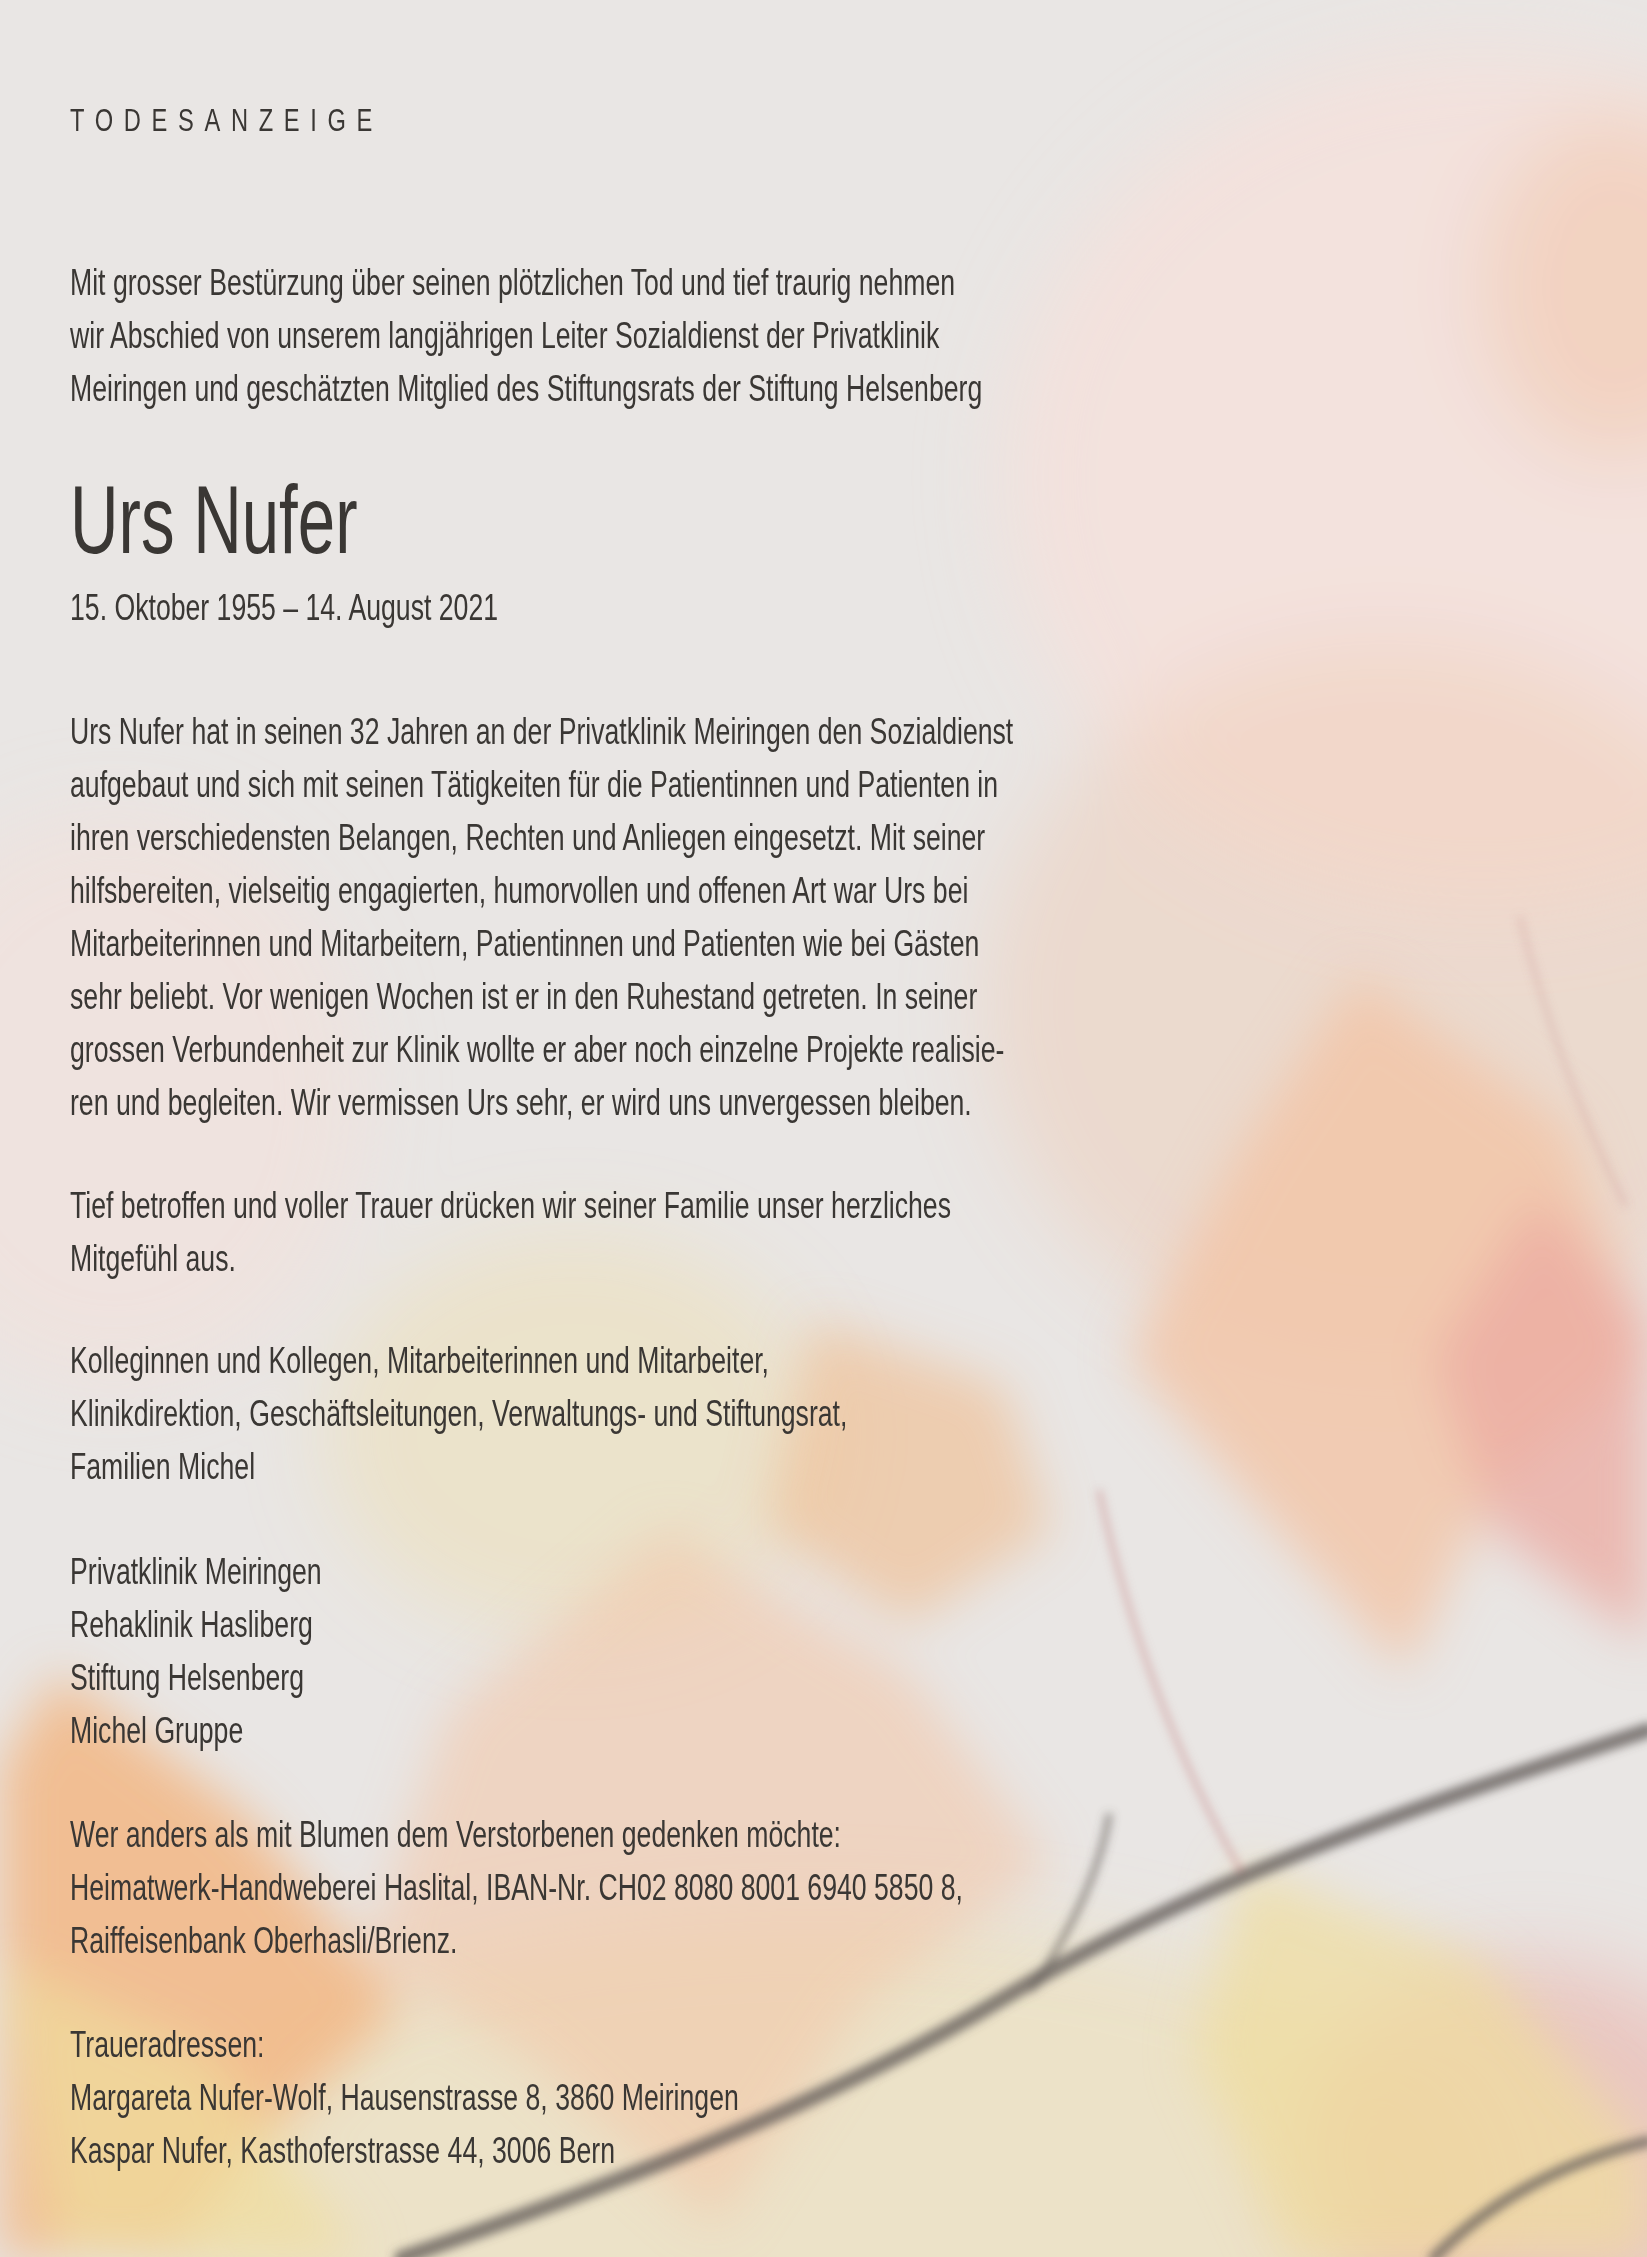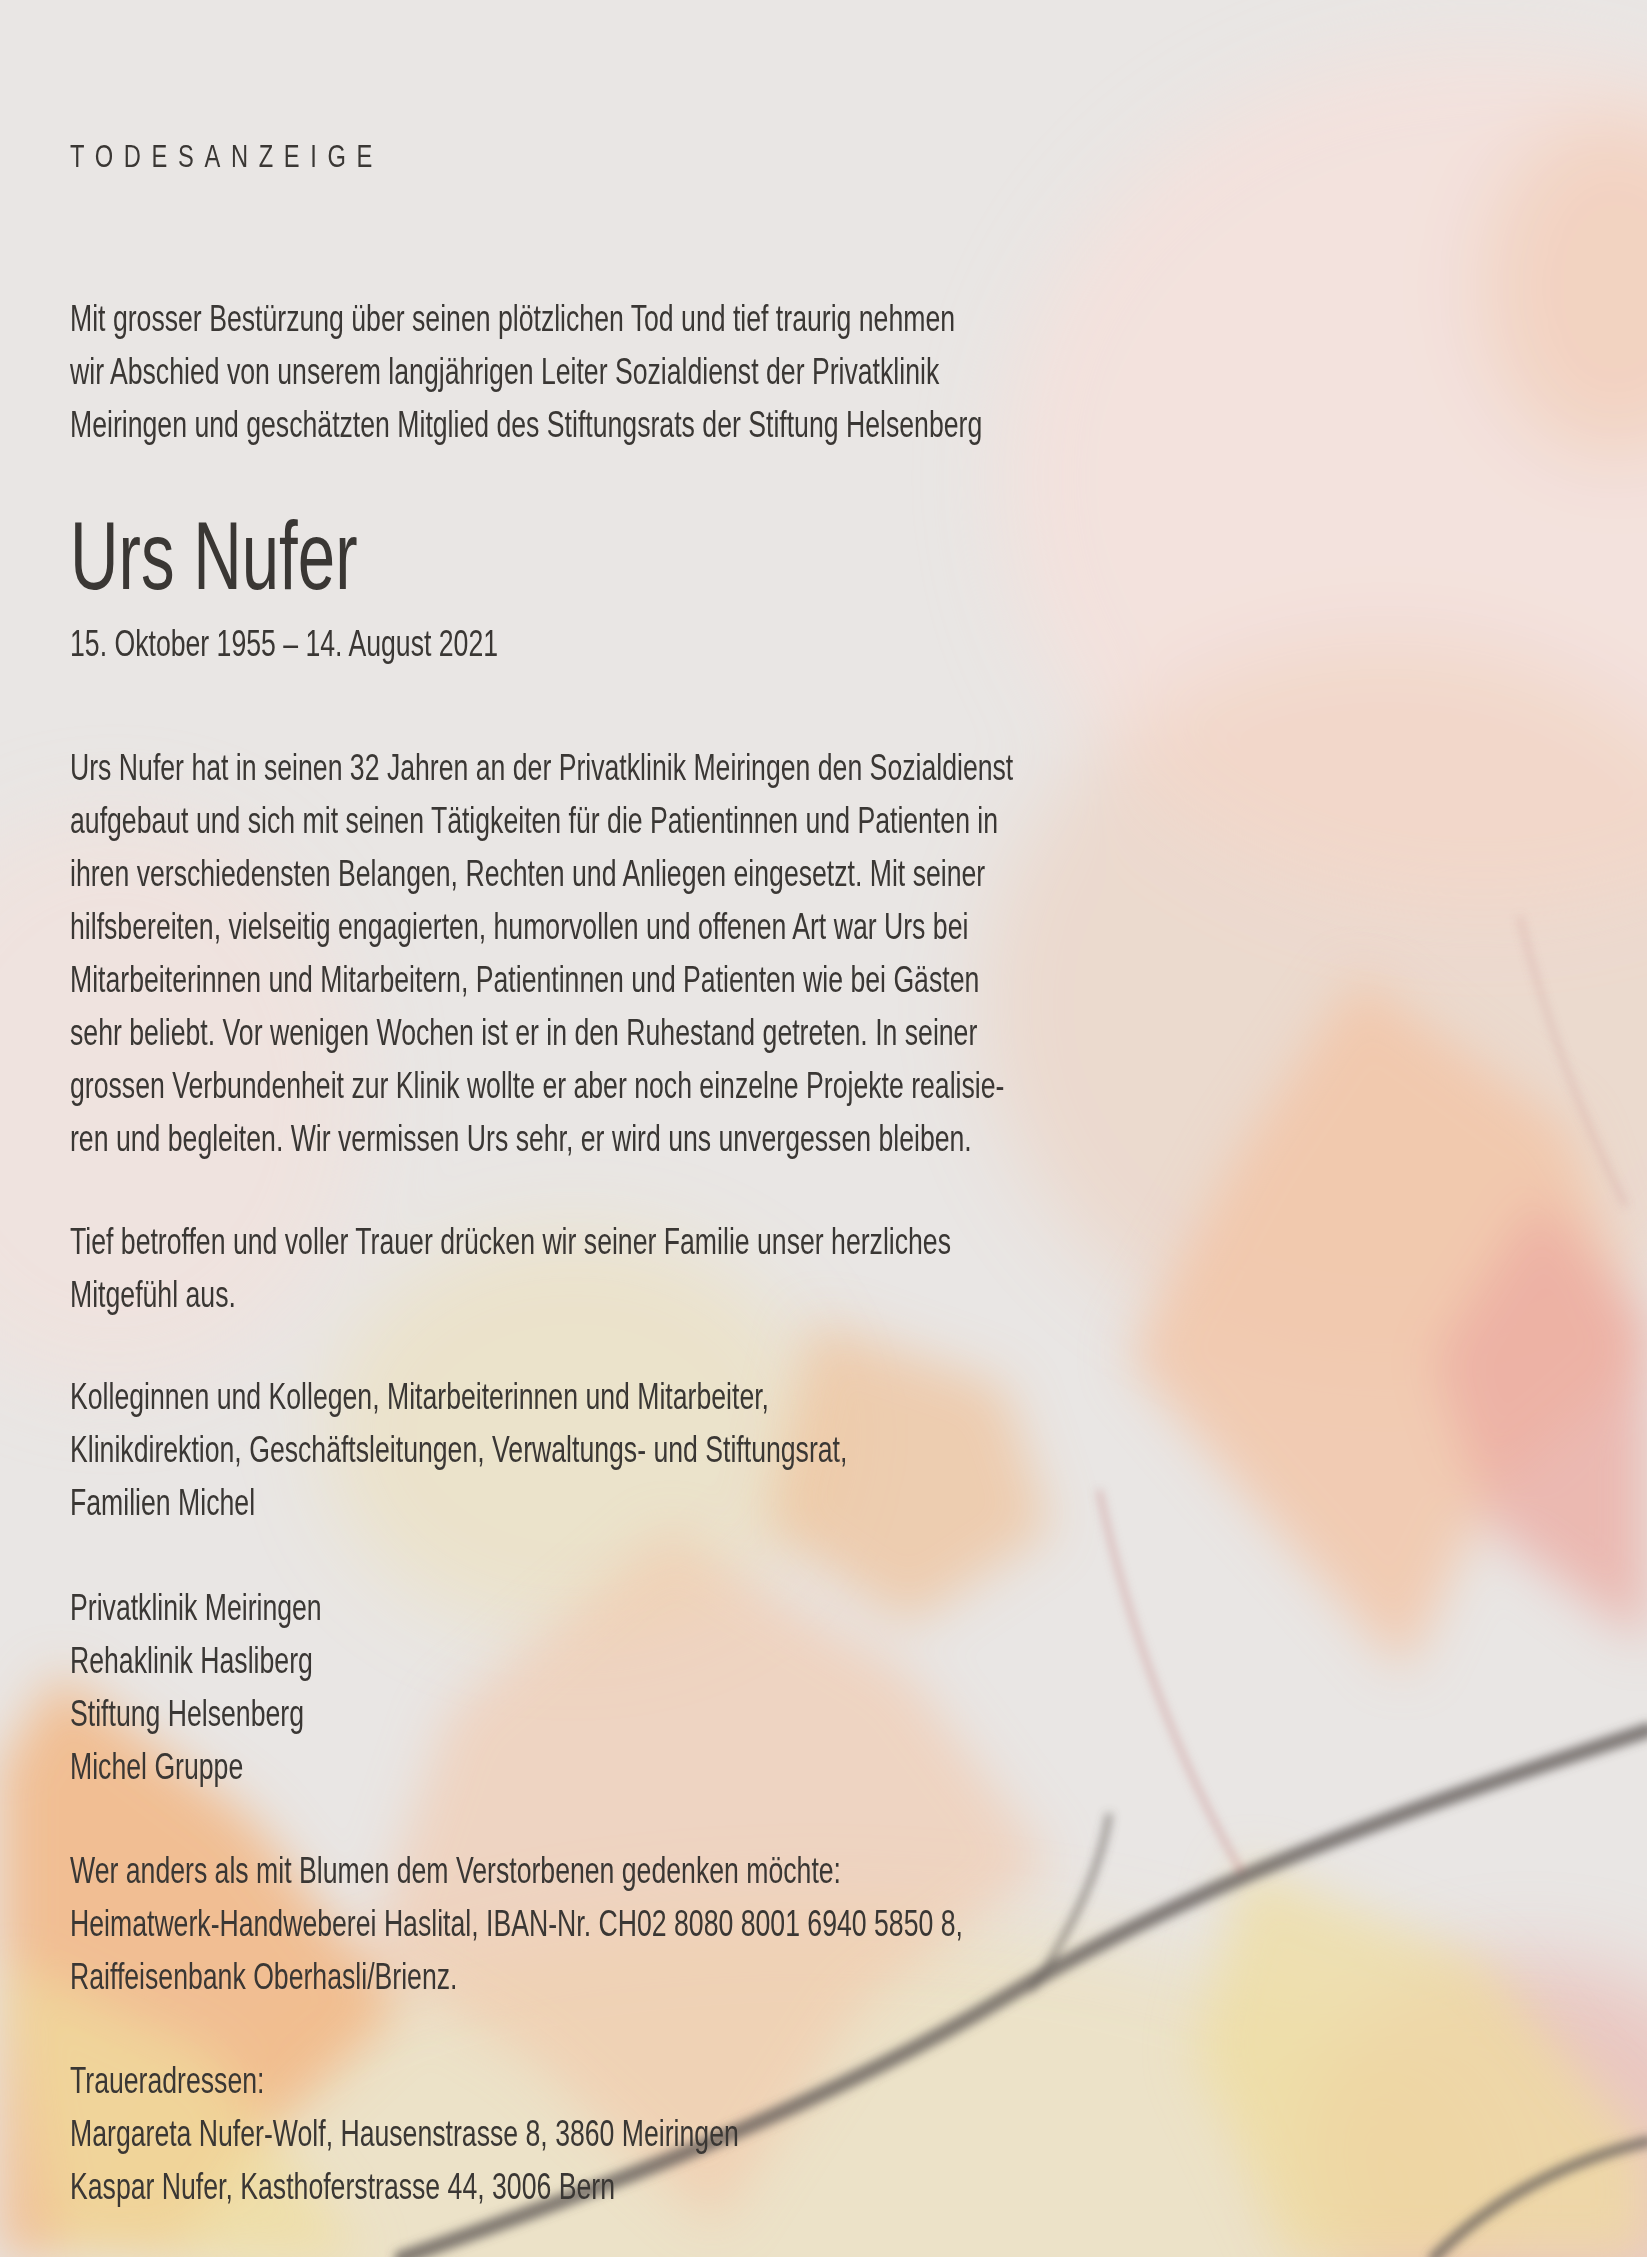--- a/index.html
+++ b/index.html
@@ -14,21 +14,21 @@
   .bg { position:absolute; inset:0; width:100%; height:100%; }
   .bgbase   { fill: var(--bg-base); }
   .washpink { fill: var(--wash-pink); }
   .lpeach   { fill: var(--leaf-peach); }
   .lorange  { fill: var(--leaf-orange); }
   .lyellow  { fill: var(--leaf-yellow); }
   .lpink    { fill: var(--leaf-pink); }
   .branch   { stroke: var(--branch-dark); fill:none; stroke-linecap:round; }
   .twig     { stroke: var(--twig-red); fill:none; stroke-linecap:round; }
 
-  .content { position:absolute; inset:0;margin-top:36px; }
+  .content { position:absolute; inset:0; }
   .content > div, .content > h1 { position:absolute; left:70px; margin:0; }
 
   .condensed { transform: scaleX(0.74); transform-origin: 0 0; white-space: nowrap; }
 
   .kicker {
     top:101px;
     font-size:32px; line-height:38px;
     letter-spacing:0.45em;
     font-weight:400;
   }

